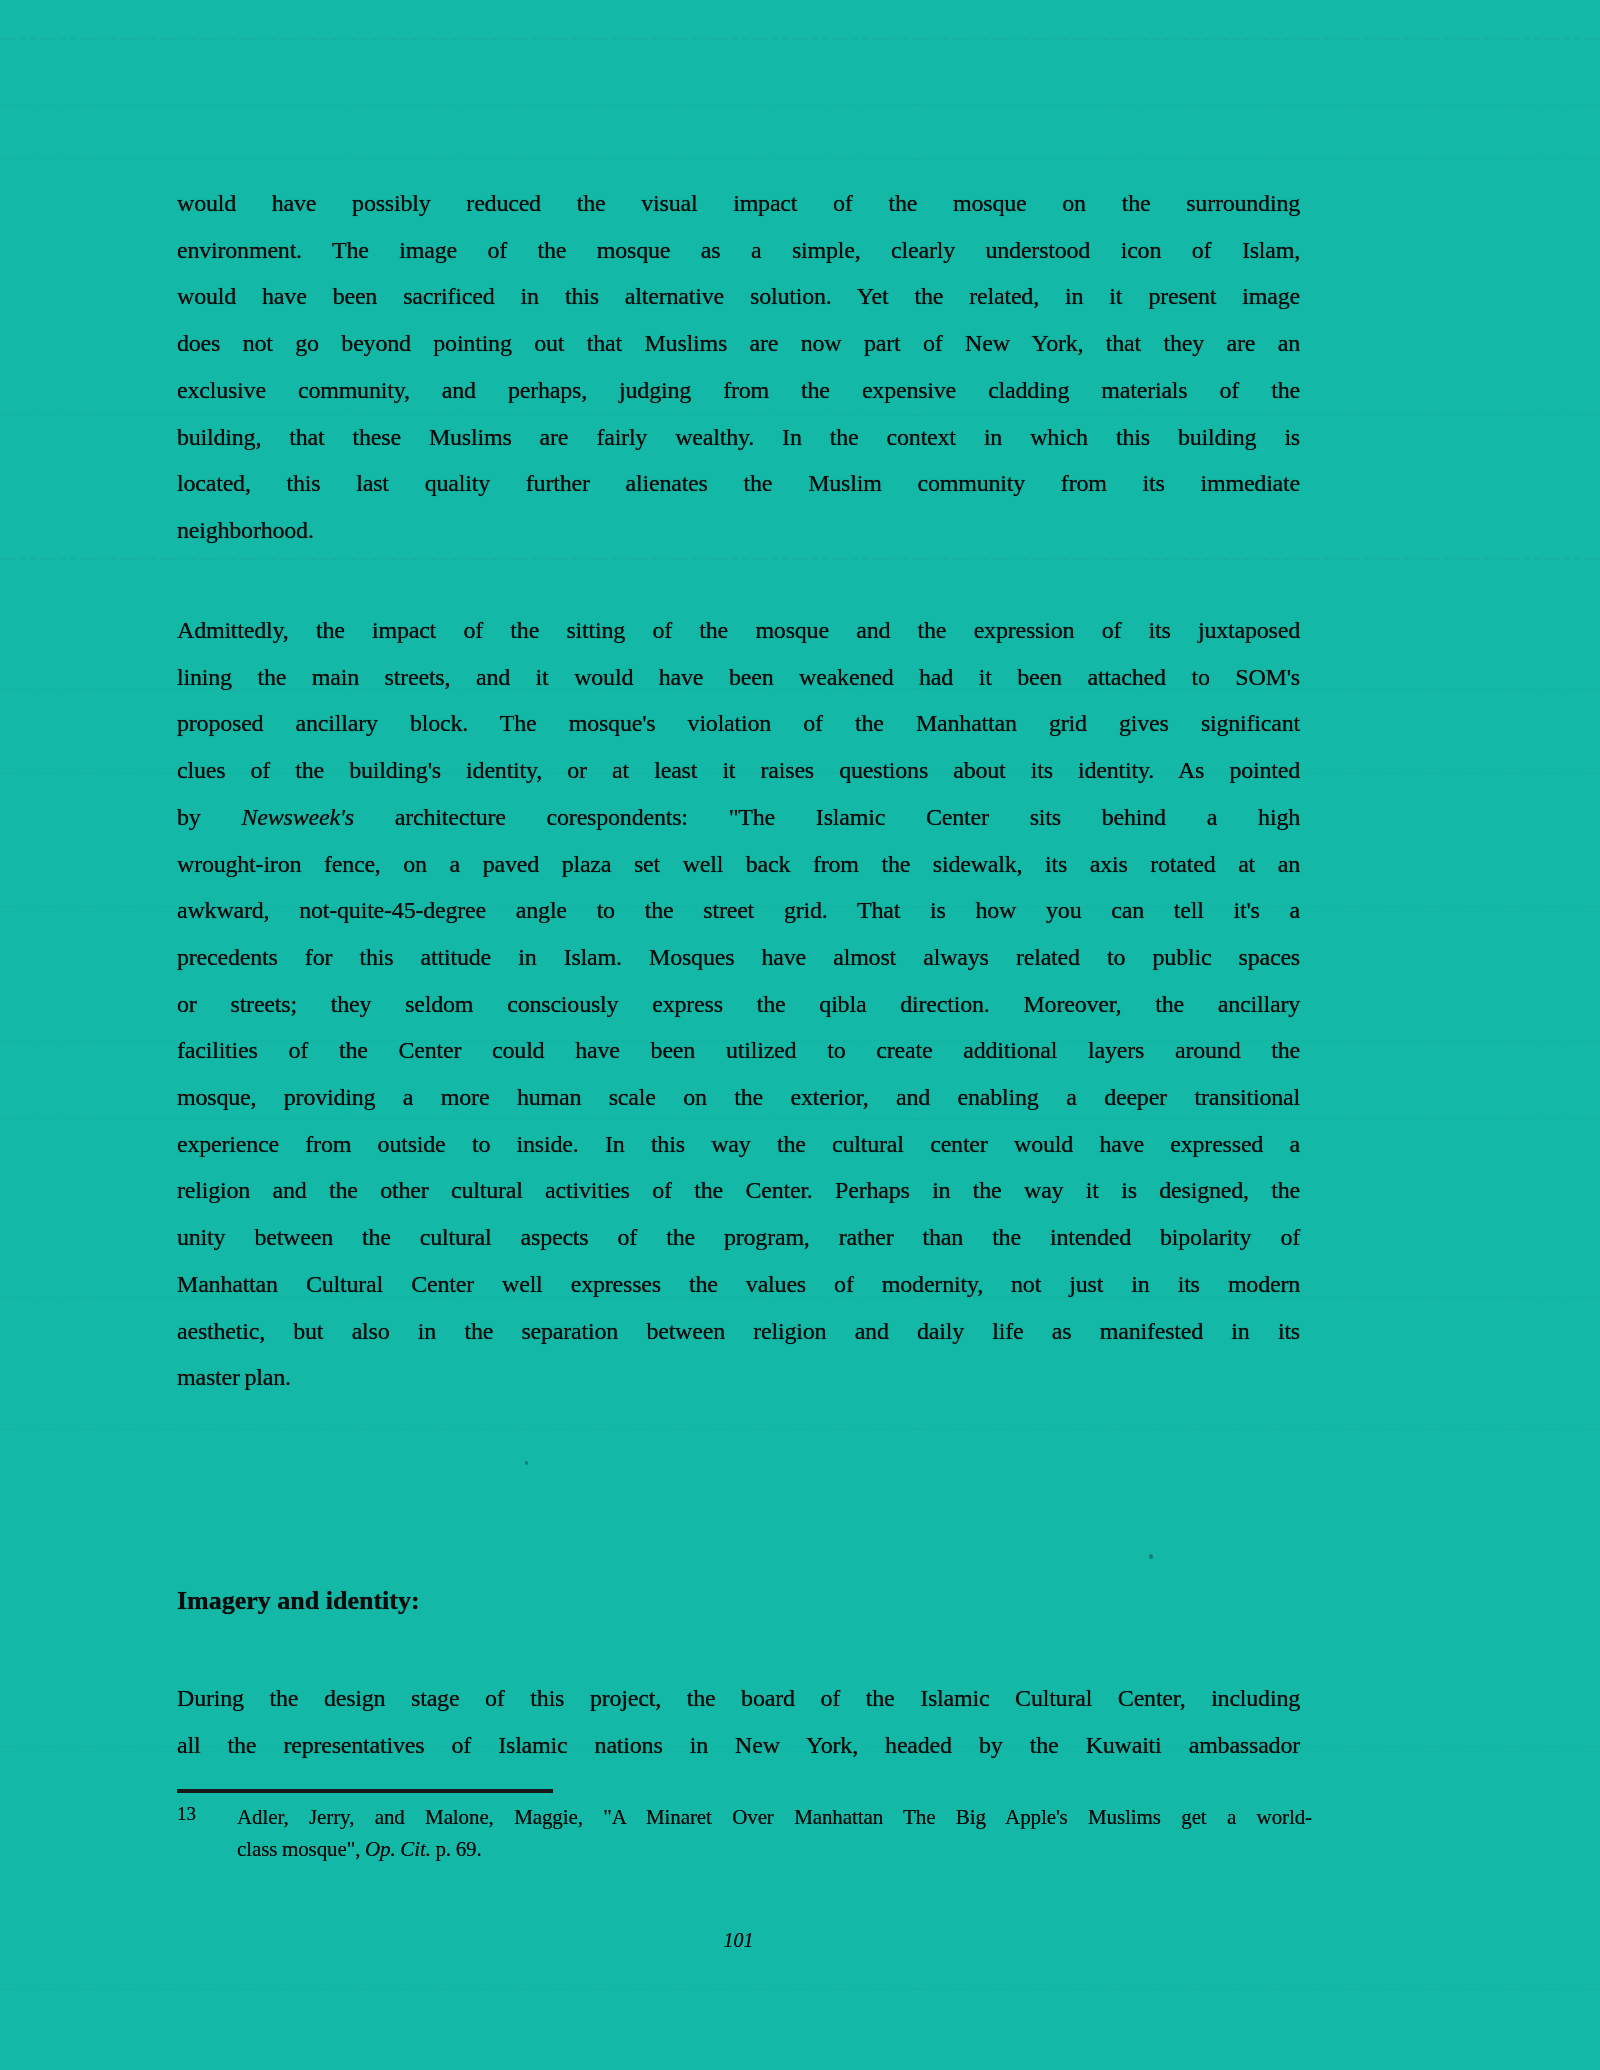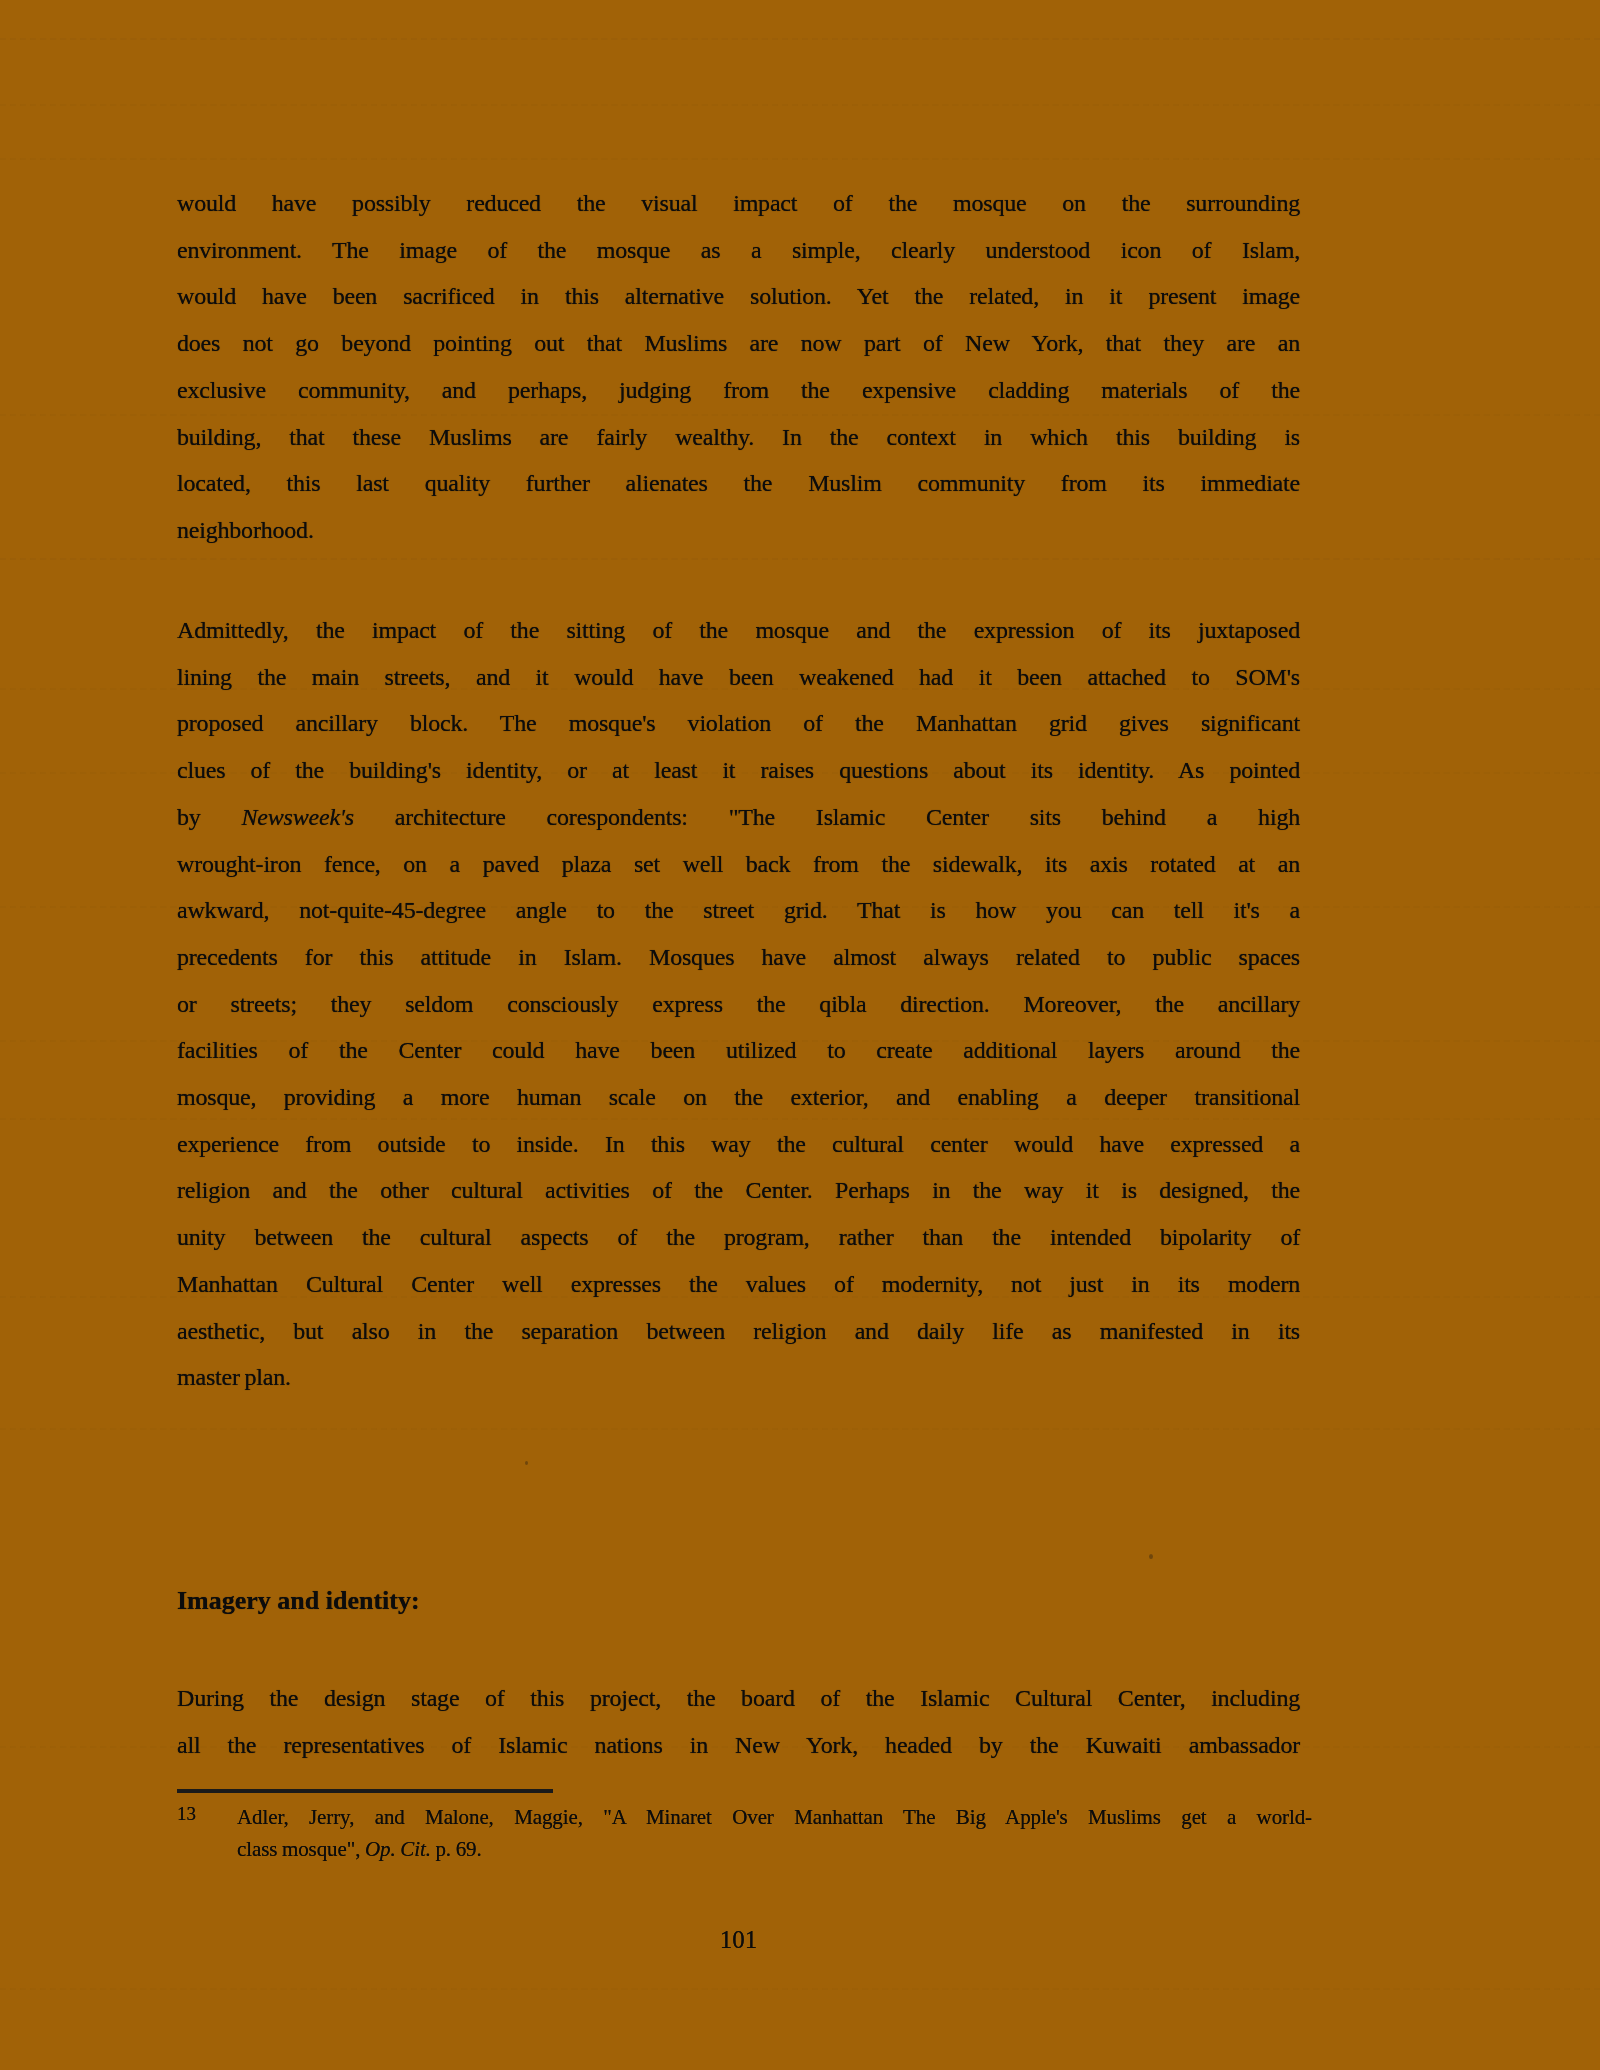--- a/index.html
+++ b/index.html
@@ -6,21 +6,21 @@
   body{
     width:1600px;height:2070px;
     background:#fdfdfc;
     font-family:"Liberation Serif","DejaVu Serif",serif;
     color:#0c0c0c;
     position:relative;
     overflow:hidden;
   }
   .page{
     position:absolute;left:0;top:0;width:1600px;height:2070px;
-    background:#a16207;
+    background:#14b8a6;
   }
   
   .scanline{
     position:absolute;left:0;width:100%;height:0;
     border-top:2px dashed rgba(40,40,40,0.045);
     pointer-events:none;
   }
   .scanline.lighter{border-top:2px dashed rgba(40,40,40,0.028);}
   .speck{
     position:absolute;background:rgba(20,20,20,0.35);border-radius:50%;
@@ -53,22 +53,23 @@
     text-shadow:0 0 0.6px rgba(12,12,12,0.8);
   }
   .fn-text{
     margin-left:60px;width:1075px;
     font-size:21px;line-height:31.5px;
     letter-spacing:-0.1px;word-spacing:-0.5px;
     text-shadow:0 0 0.6px rgba(12,12,12,0.8);
   }
   .page-number{
     position:absolute;left:177px;top:1925px;width:1123px;
-    text-align:center;font-size:25px;line-height:30px;
+    text-align:center;font-size:20px;line-height:30px;
     text-shadow:0 0 0.6px rgba(12,12,12,0.8);
+    font-style:italic;
   }
 </style>
 </head>
 <body>
 
 <div class="page">
 
   <div class="scanline" style="top:38px"></div>
   <div class="scanline lighter" style="top:104px"></div>
   <div class="scanline lighter" style="top:158px"></div>

